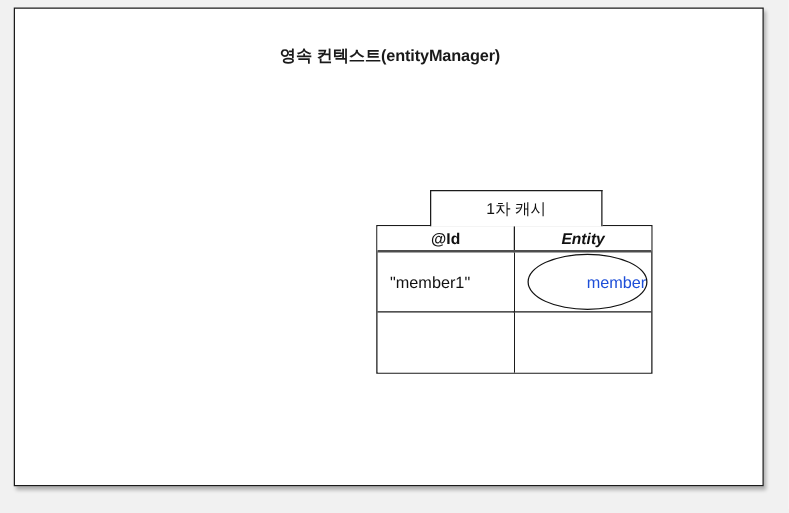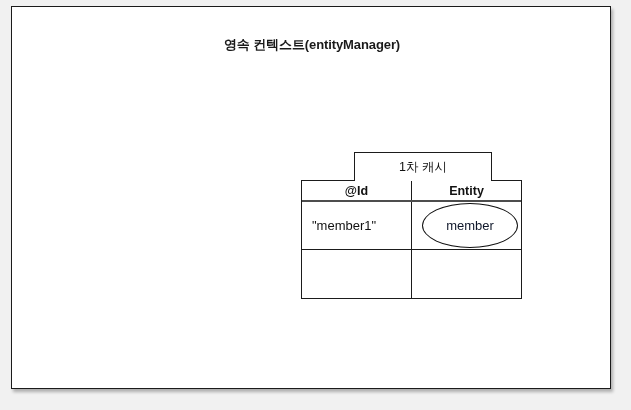--- a/index.html
+++ b/index.html
@@ -43,21 +43,21 @@
     font-size: 13px;
     font-weight: bold;
     color: #1a1a1a;
     letter-spacing: -0.1px;
     white-space: nowrap;
   }
 
   
   .cache-tab {
     position: absolute;
-    left: 342px;
+    left: 332px;
     top: 145px;
     width: 138px;
     height: 29px;
     background: #ffffff;
     border: 1.6px solid #1b1b1b;
     border-bottom: none;
     box-sizing: border-box;
     display: flex;
     align-items: center;
     justify-content: center;
@@ -89,21 +89,21 @@
   .cache-table th {
     height: 19px;
     font-size: 12.5px;
     font-weight: bold;
     color: #111111;
     border-bottom: 2.2px solid #4d4d4d;
     border-right: 1.4px solid #1b1b1b;
     padding: 0;
     background: #ffffff;
   }
-  .cache-table th:last-child { border-right: none; }
+  .cache-table th:last-child { border-right: none; font-style: italic; }
 
   .cache-table td {
     height: 47px;
     font-size: 13px;
     color: #111111;
     border-right: 1.4px solid #1b1b1b;
     border-bottom: 1.4px solid #1b1b1b;
     padding: 0 10px;
     vertical-align: middle;
     background: #ffffff;
@@ -118,23 +118,23 @@
 
   
   .entity-ellipse {
     width: 96px;
     height: 45px;
     margin: 0 auto;
     border: 1.5px solid #111111;
     border-radius: 50%;
     display: flex;
     align-items: center;
-    justify-content: center;
+    justify-content: flex-end;
     font-size: 13px;
-    color: #0f172a;
+    color: #1d4ed8;
     background: transparent;
     box-sizing: border-box;
   }
 
   .empty-cell { }
 </style>
 </head>
 <body>
 
 <div id="canvas">

